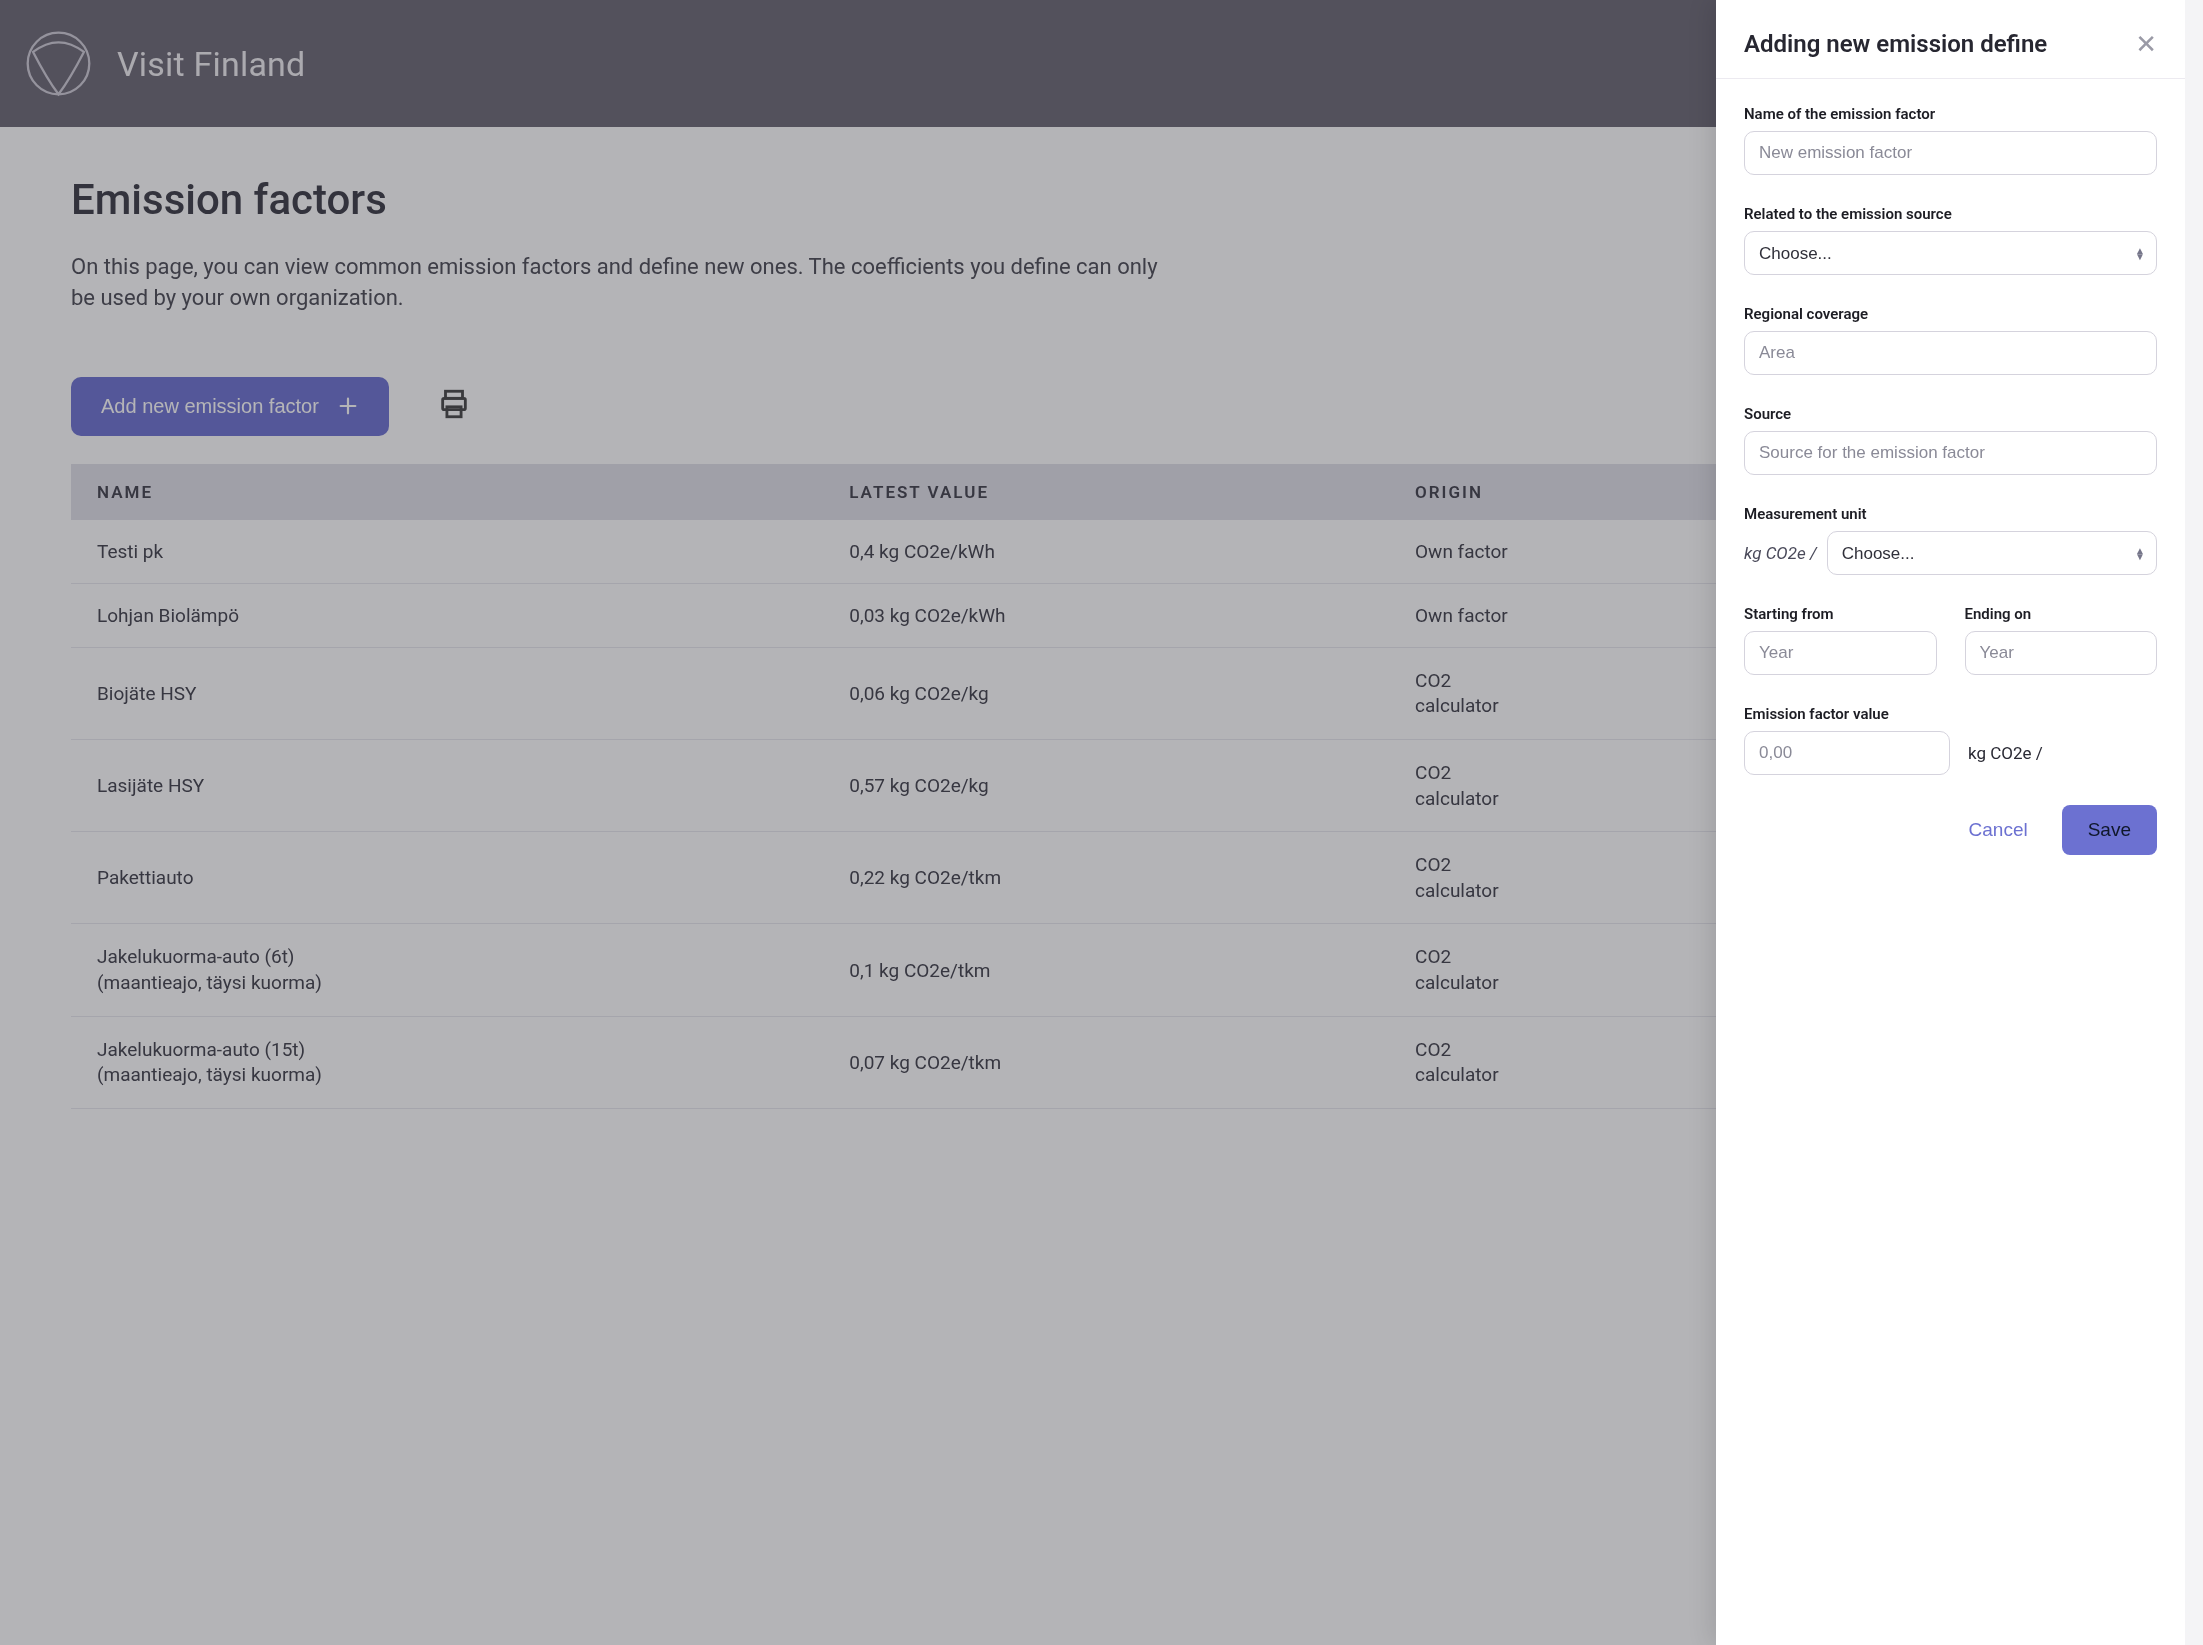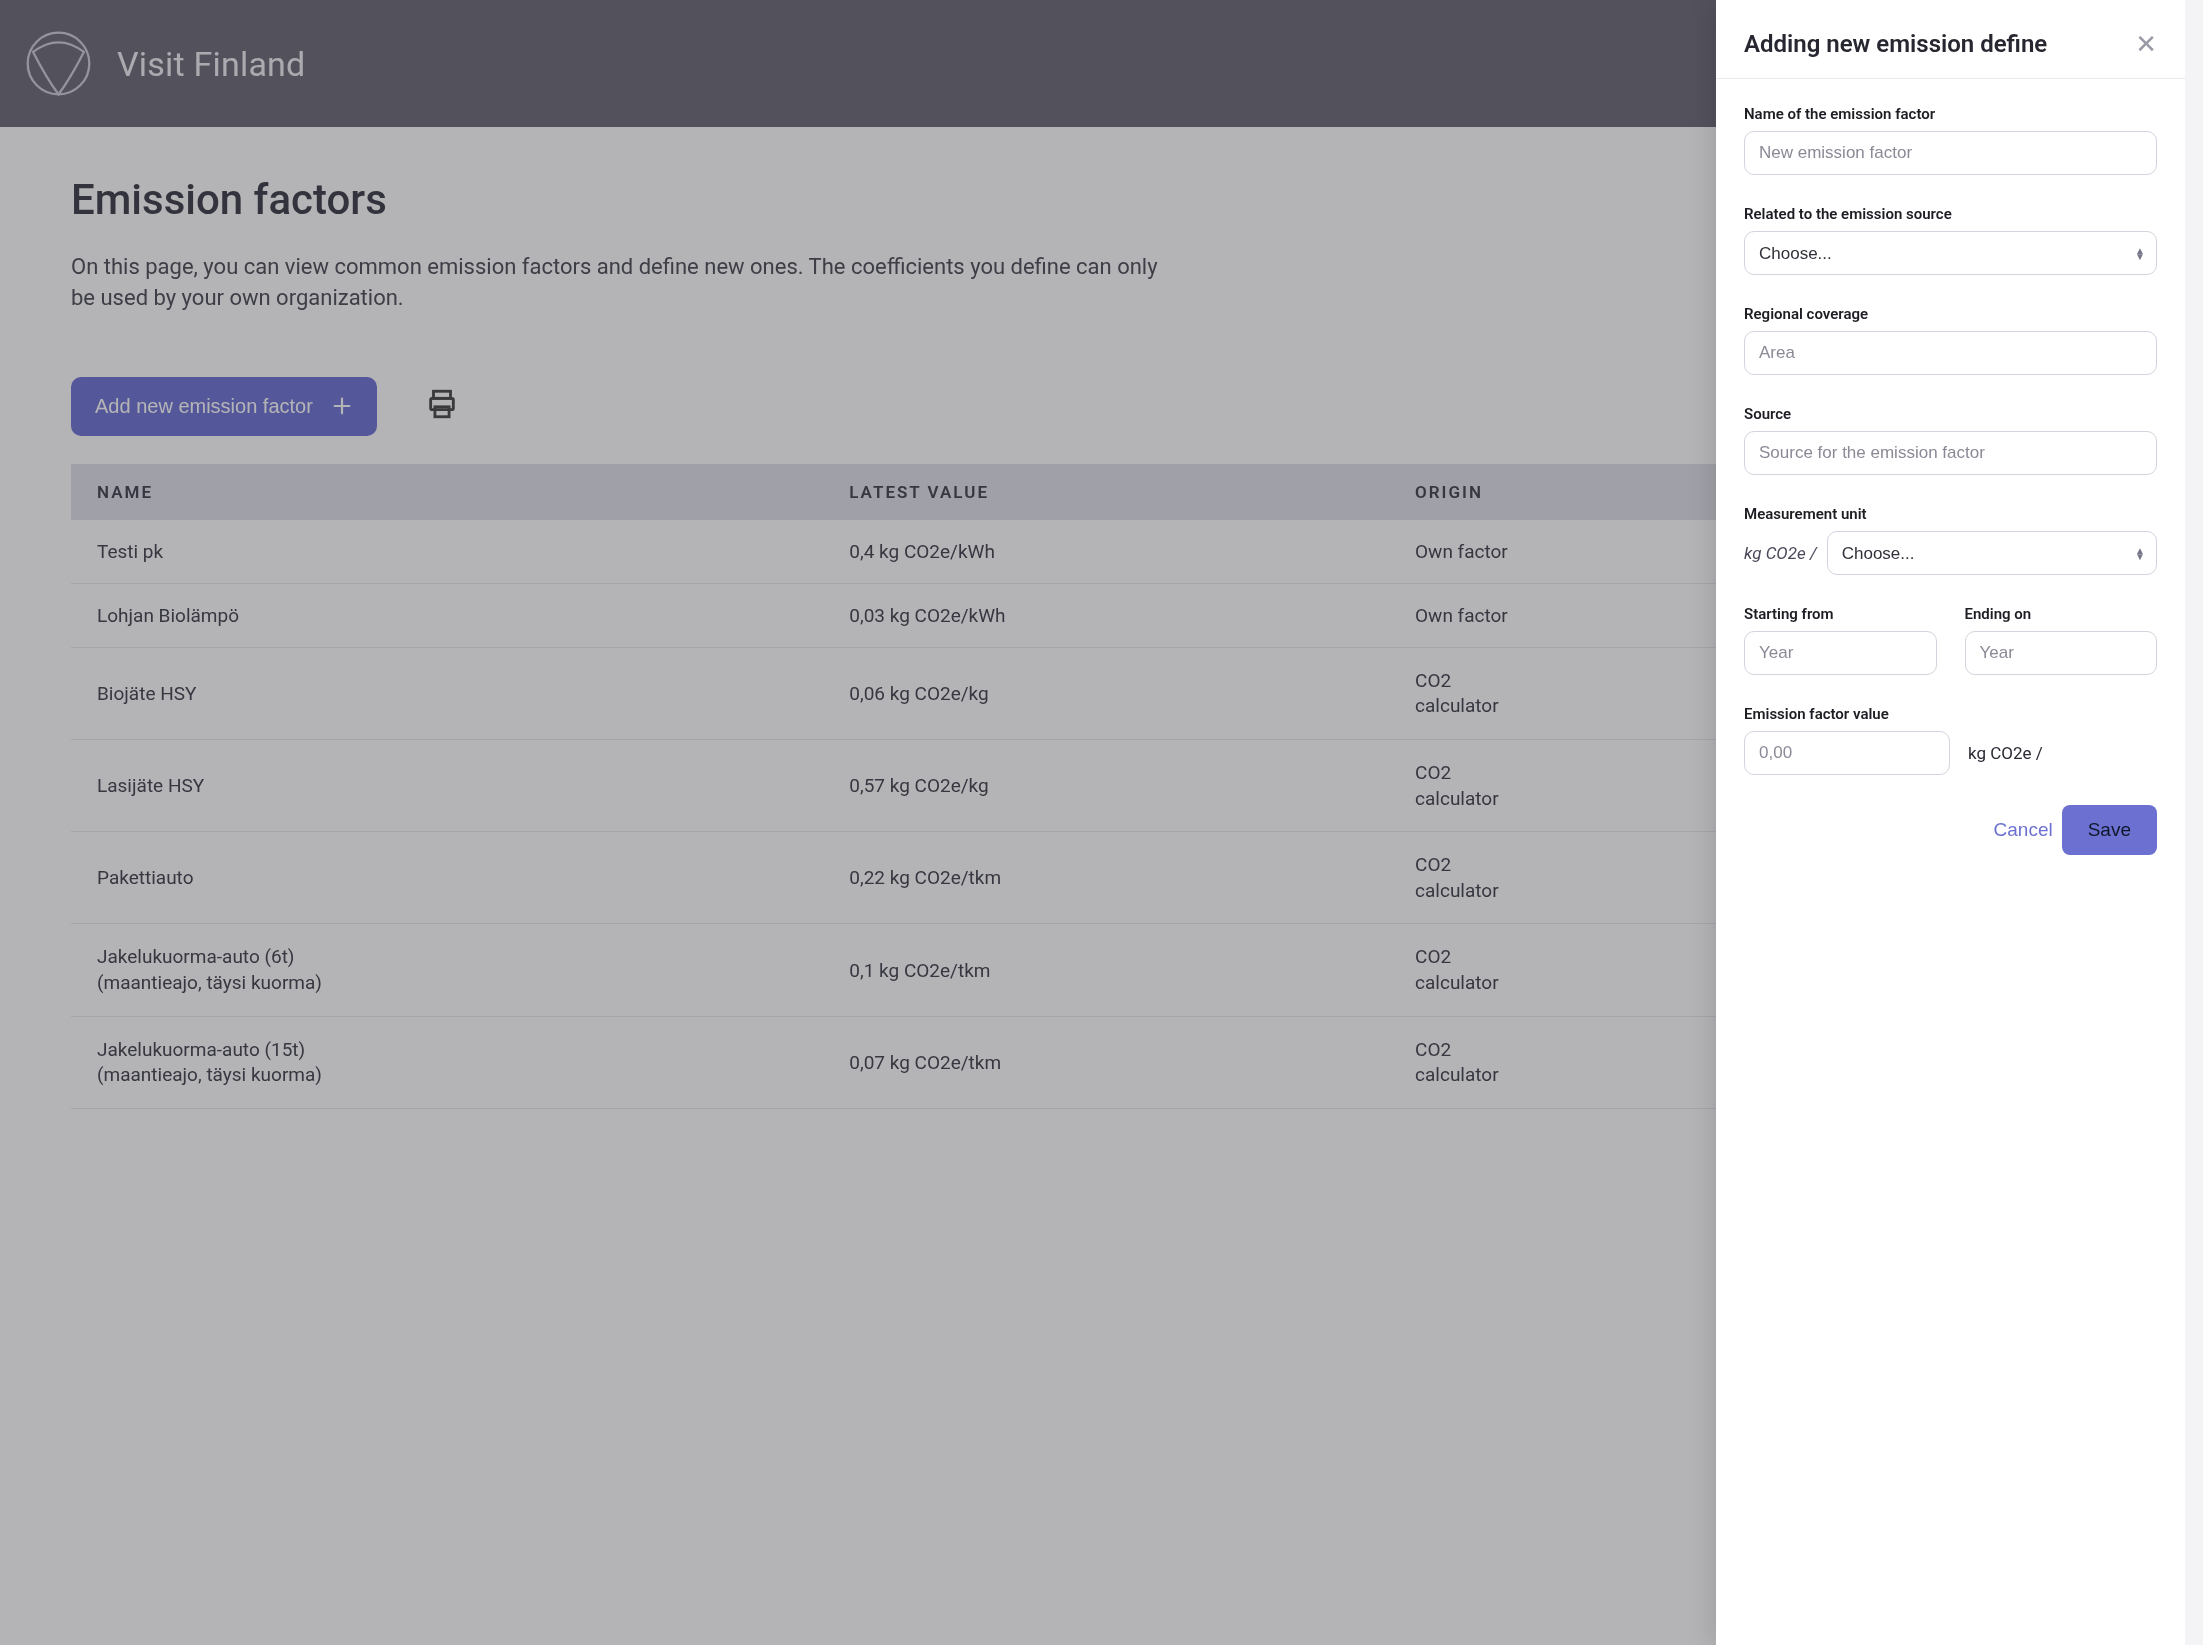--- a/index.html
+++ b/index.html
@@ -69,21 +69,21 @@
     margin-top: 63px;
     display: flex;
     align-items: center;
     gap: 48px;
   }
   .btn-add {
     background: #6c71d1;
     color: #fff;
     border: none;
     border-radius: 10px;
-    padding: 18px 24px;
+    padding: 18px 30px;
     font-size: 20px;
     display: flex;
     align-items: center;
     gap: 18px;
     cursor: pointer;
   }
   .btn-print {
     color: #444;
     cursor: pointer;
   }
@@ -211,21 +211,21 @@
     align-items: center;
     gap: 18px;
   }
   .value-row .input { max-width: 206px; }
   .value-suffix { font-size: 17px; color: #2a2a34; }
 
   .drawer-actions {
     display: flex;
     justify-content: flex-end;
     align-items: center;
-    gap: 9px;
+    gap: 34px;
     margin-top: 28px;
   }
   .btn-cancel {
     background: none;
     border: none;
     color: #6c71d1;
     font-size: 19px;
     cursor: pointer;
     font-weight: 500;
   }

